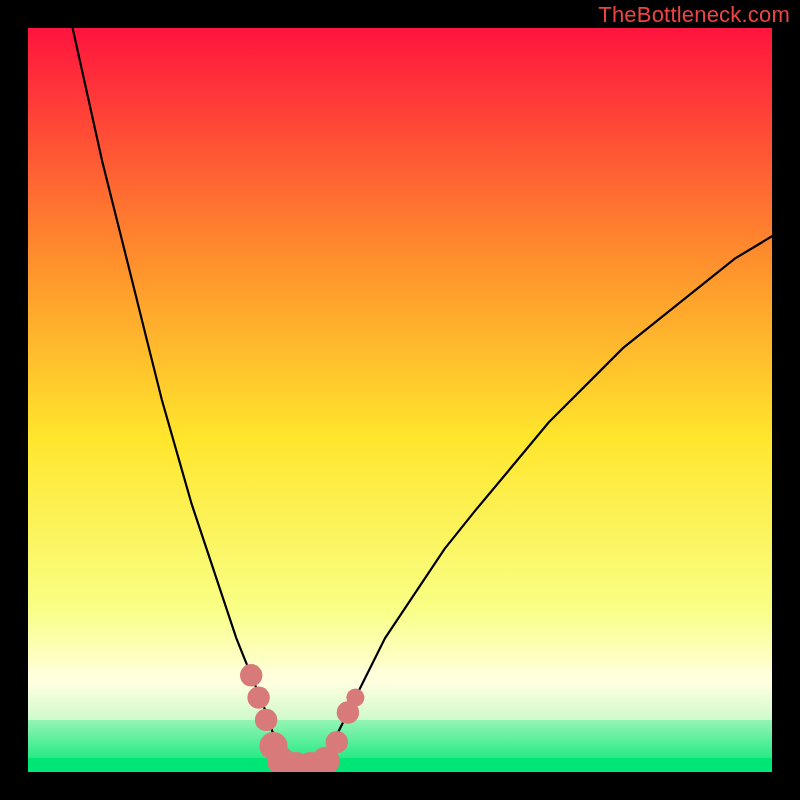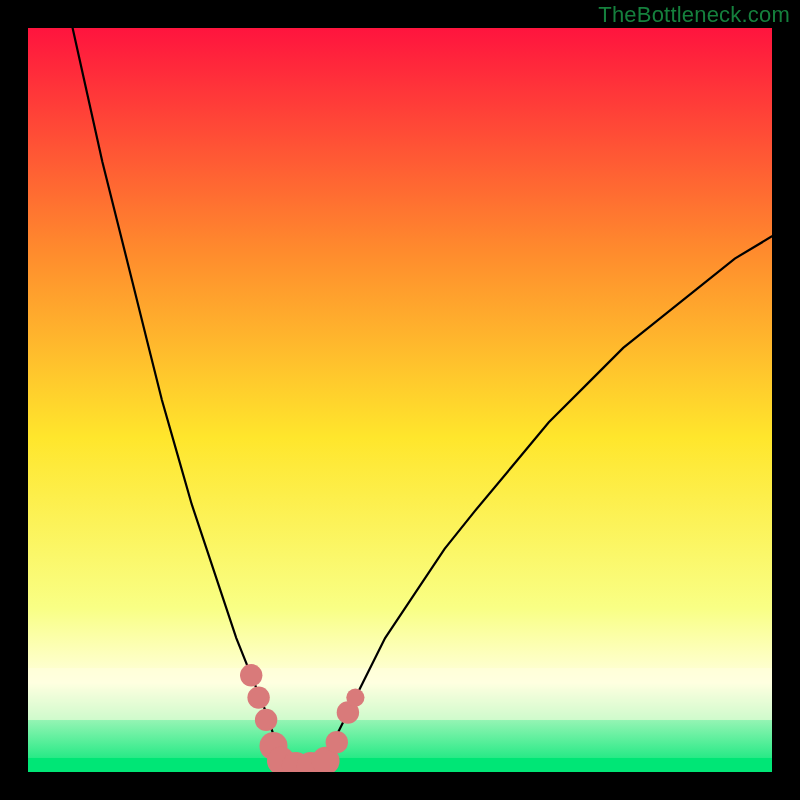--- a/index.html
+++ b/index.html
@@ -13,21 +13,21 @@
   .frame {
     position: relative;
     width: 800px;
     height: 800px;
     background: #000;
   }
   .watermark {
     position: absolute;
     top: 2px;
     right: 10px;
-    color: #15803d;
+    color: #ef4444;
     font-family: Arial, Helvetica, sans-serif;
     font-size: 22px;
     letter-spacing: 0.2px;
     z-index: 10;
   }
   .plot-wrap {
     position: absolute;
     left: 28px;
     top: 28px;
     width: 744px;

